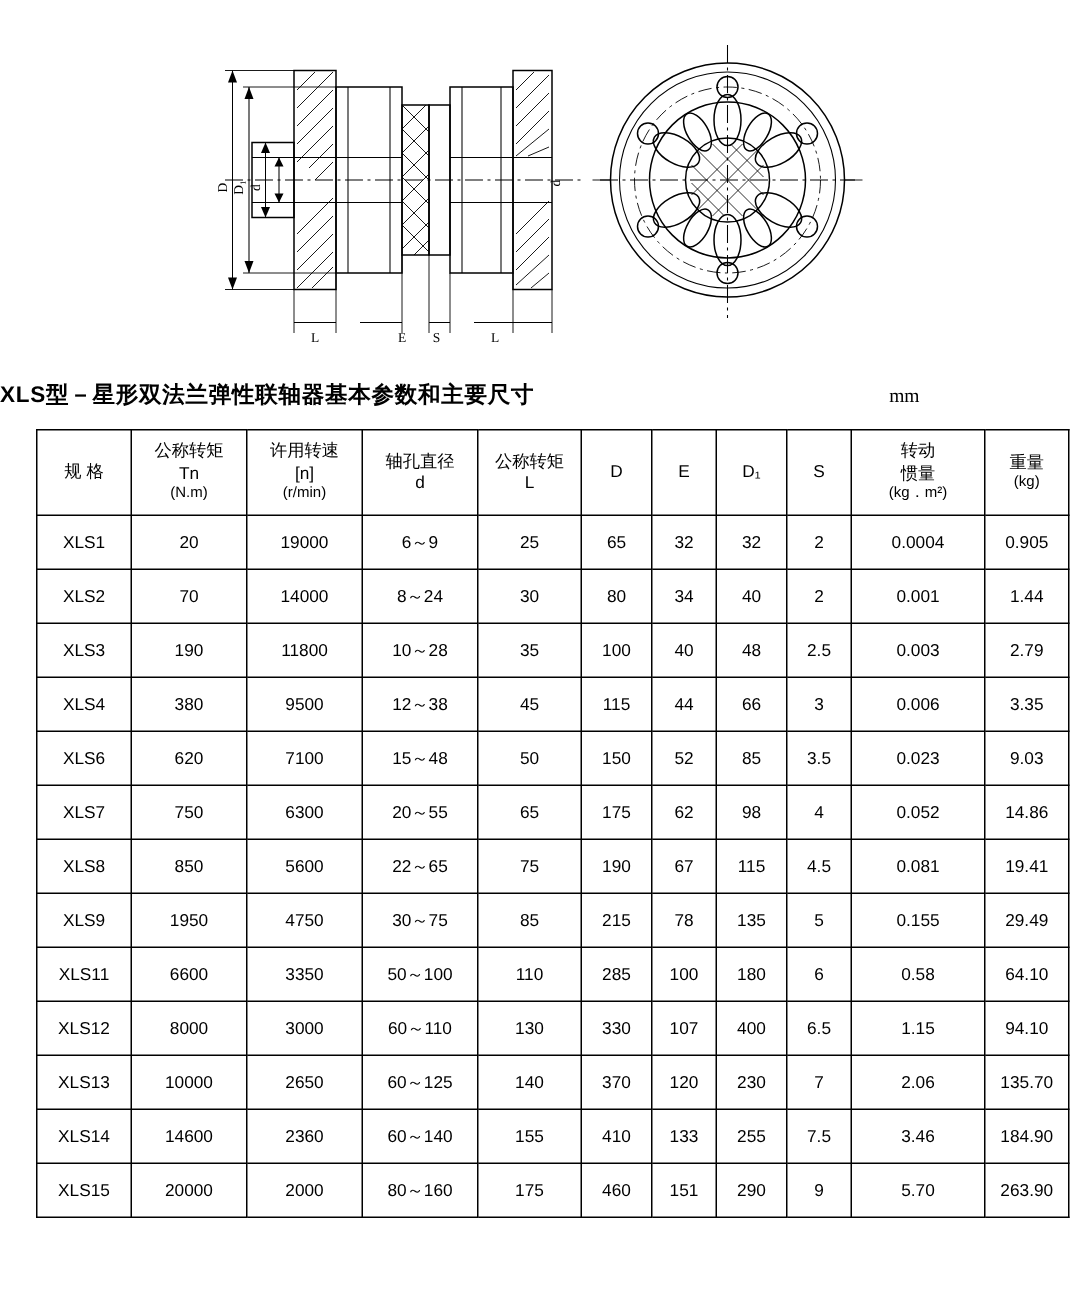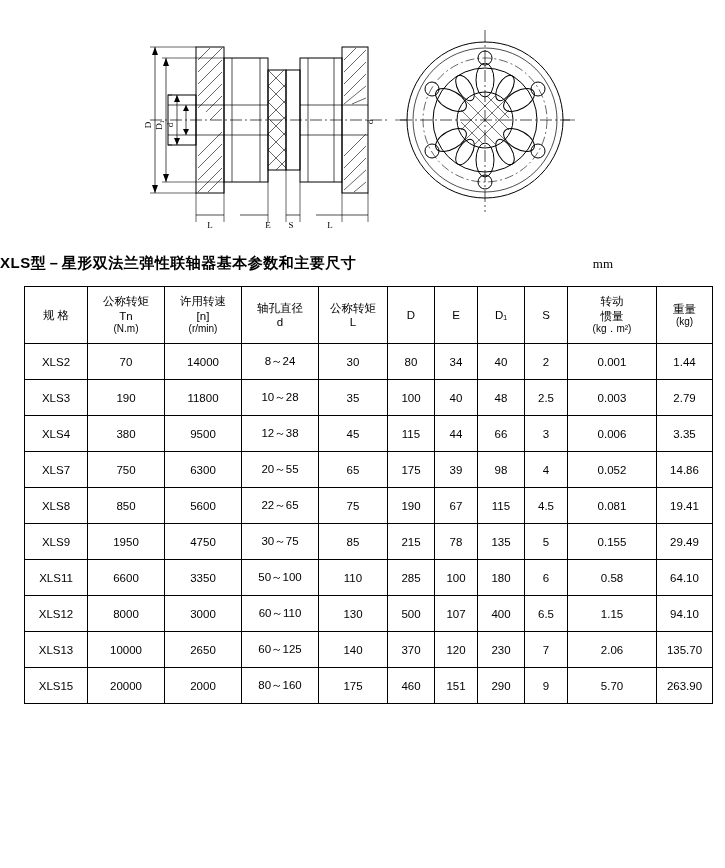--- a/index.html
+++ b/index.html
@@ -310,20 +310,33 @@
           <span class="hdr-line hdr-small">(kg．m²)</span>
         </th>
         <th style="width:55px">
           <span class="hdr-line">重量</span>
           <span class="hdr-line hdr-small">(kg)</span>
         </th>
       </tr>
     </thead>
     <tbody id="table-body">
 
+    <tr>
+          <td class="model">XLS1</td>
+          <td>20</td>
+          <td>19000</td>
+          <td>6～9</td>
+          <td>25</td>
+          <td>65</td>
+          <td>32</td>
+          <td>32</td>
+          <td>2</td>
+          <td>0.0004</td>
+          <td>0.905</td>
+        </tr>
         <tr>
           <td class="model">XLS2</td>
           <td>70</td>
           <td>14000</td>
           <td>8～24</td>
           <td>30</td>
           <td>80</td>
           <td>34</td>
           <td>40</td>
           <td>2</td>
@@ -350,27 +363,40 @@
           <td>12～38</td>
           <td>45</td>
           <td>115</td>
           <td>44</td>
           <td>66</td>
           <td>3</td>
           <td>0.006</td>
           <td>3.35</td>
         </tr>
         <tr>
+          <td class="model">XLS6</td>
+          <td>620</td>
+          <td>7100</td>
+          <td>15～48</td>
+          <td>50</td>
+          <td>150</td>
+          <td>52</td>
+          <td>85</td>
+          <td>3.5</td>
+          <td>0.023</td>
+          <td>9.03</td>
+        </tr>
+        <tr>
           <td class="model">XLS7</td>
           <td>750</td>
           <td>6300</td>
           <td>20～55</td>
           <td>65</td>
           <td>175</td>
-          <td>39</td>
+          <td>62</td>
           <td>98</td>
           <td>4</td>
           <td>0.052</td>
           <td>14.86</td>
         </tr>
         <tr>
           <td class="model">XLS8</td>
           <td>850</td>
           <td>5600</td>
           <td>22～65</td>
@@ -407,41 +433,54 @@
           <td>6</td>
           <td>0.58</td>
           <td>64.10</td>
         </tr>
         <tr>
           <td class="model">XLS12</td>
           <td>8000</td>
           <td>3000</td>
           <td>60～110</td>
           <td>130</td>
-          <td>500</td>
+          <td>330</td>
           <td>107</td>
           <td>400</td>
           <td>6.5</td>
           <td>1.15</td>
           <td>94.10</td>
         </tr>
         <tr>
           <td class="model">XLS13</td>
           <td>10000</td>
           <td>2650</td>
           <td>60～125</td>
           <td>140</td>
           <td>370</td>
           <td>120</td>
           <td>230</td>
           <td>7</td>
           <td>2.06</td>
           <td>135.70</td>
         </tr>
         <tr>
+          <td class="model">XLS14</td>
+          <td>14600</td>
+          <td>2360</td>
+          <td>60～140</td>
+          <td>155</td>
+          <td>410</td>
+          <td>133</td>
+          <td>255</td>
+          <td>7.5</td>
+          <td>3.46</td>
+          <td>184.90</td>
+        </tr>
+        <tr>
           <td class="model">XLS15</td>
           <td>20000</td>
           <td>2000</td>
           <td>80～160</td>
           <td>175</td>
           <td>460</td>
           <td>151</td>
           <td>290</td>
           <td>9</td>
           <td>5.70</td>

